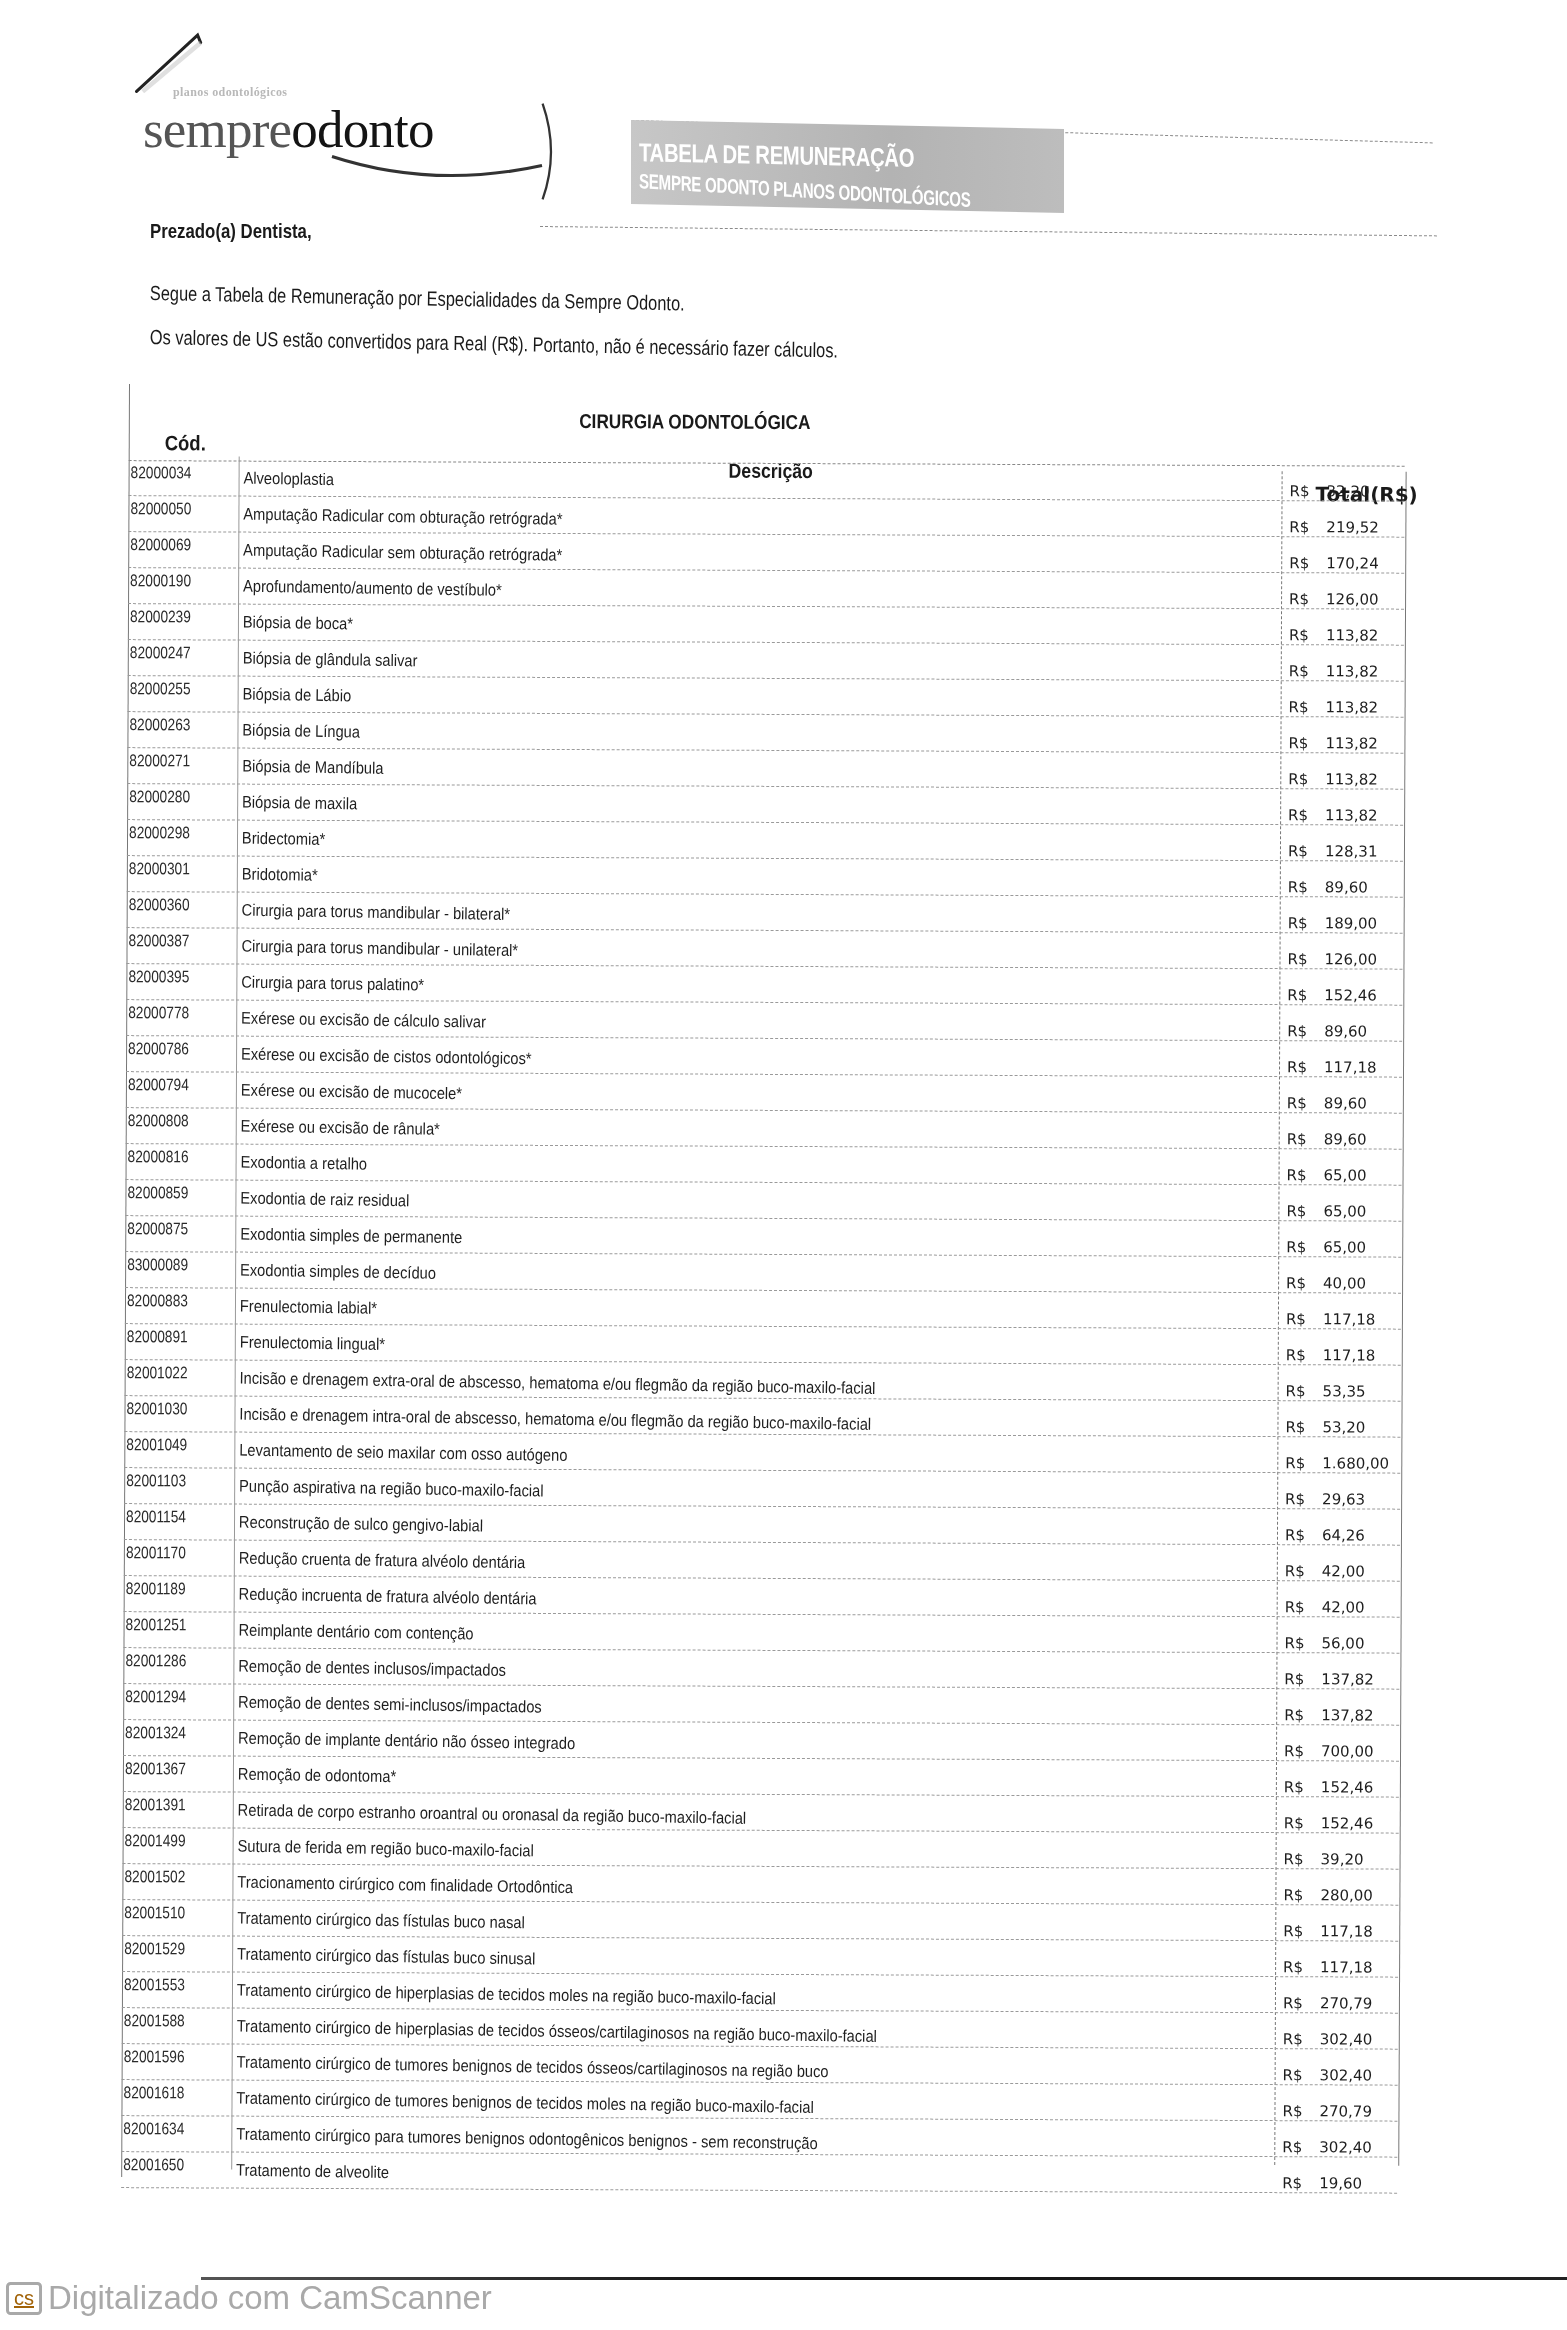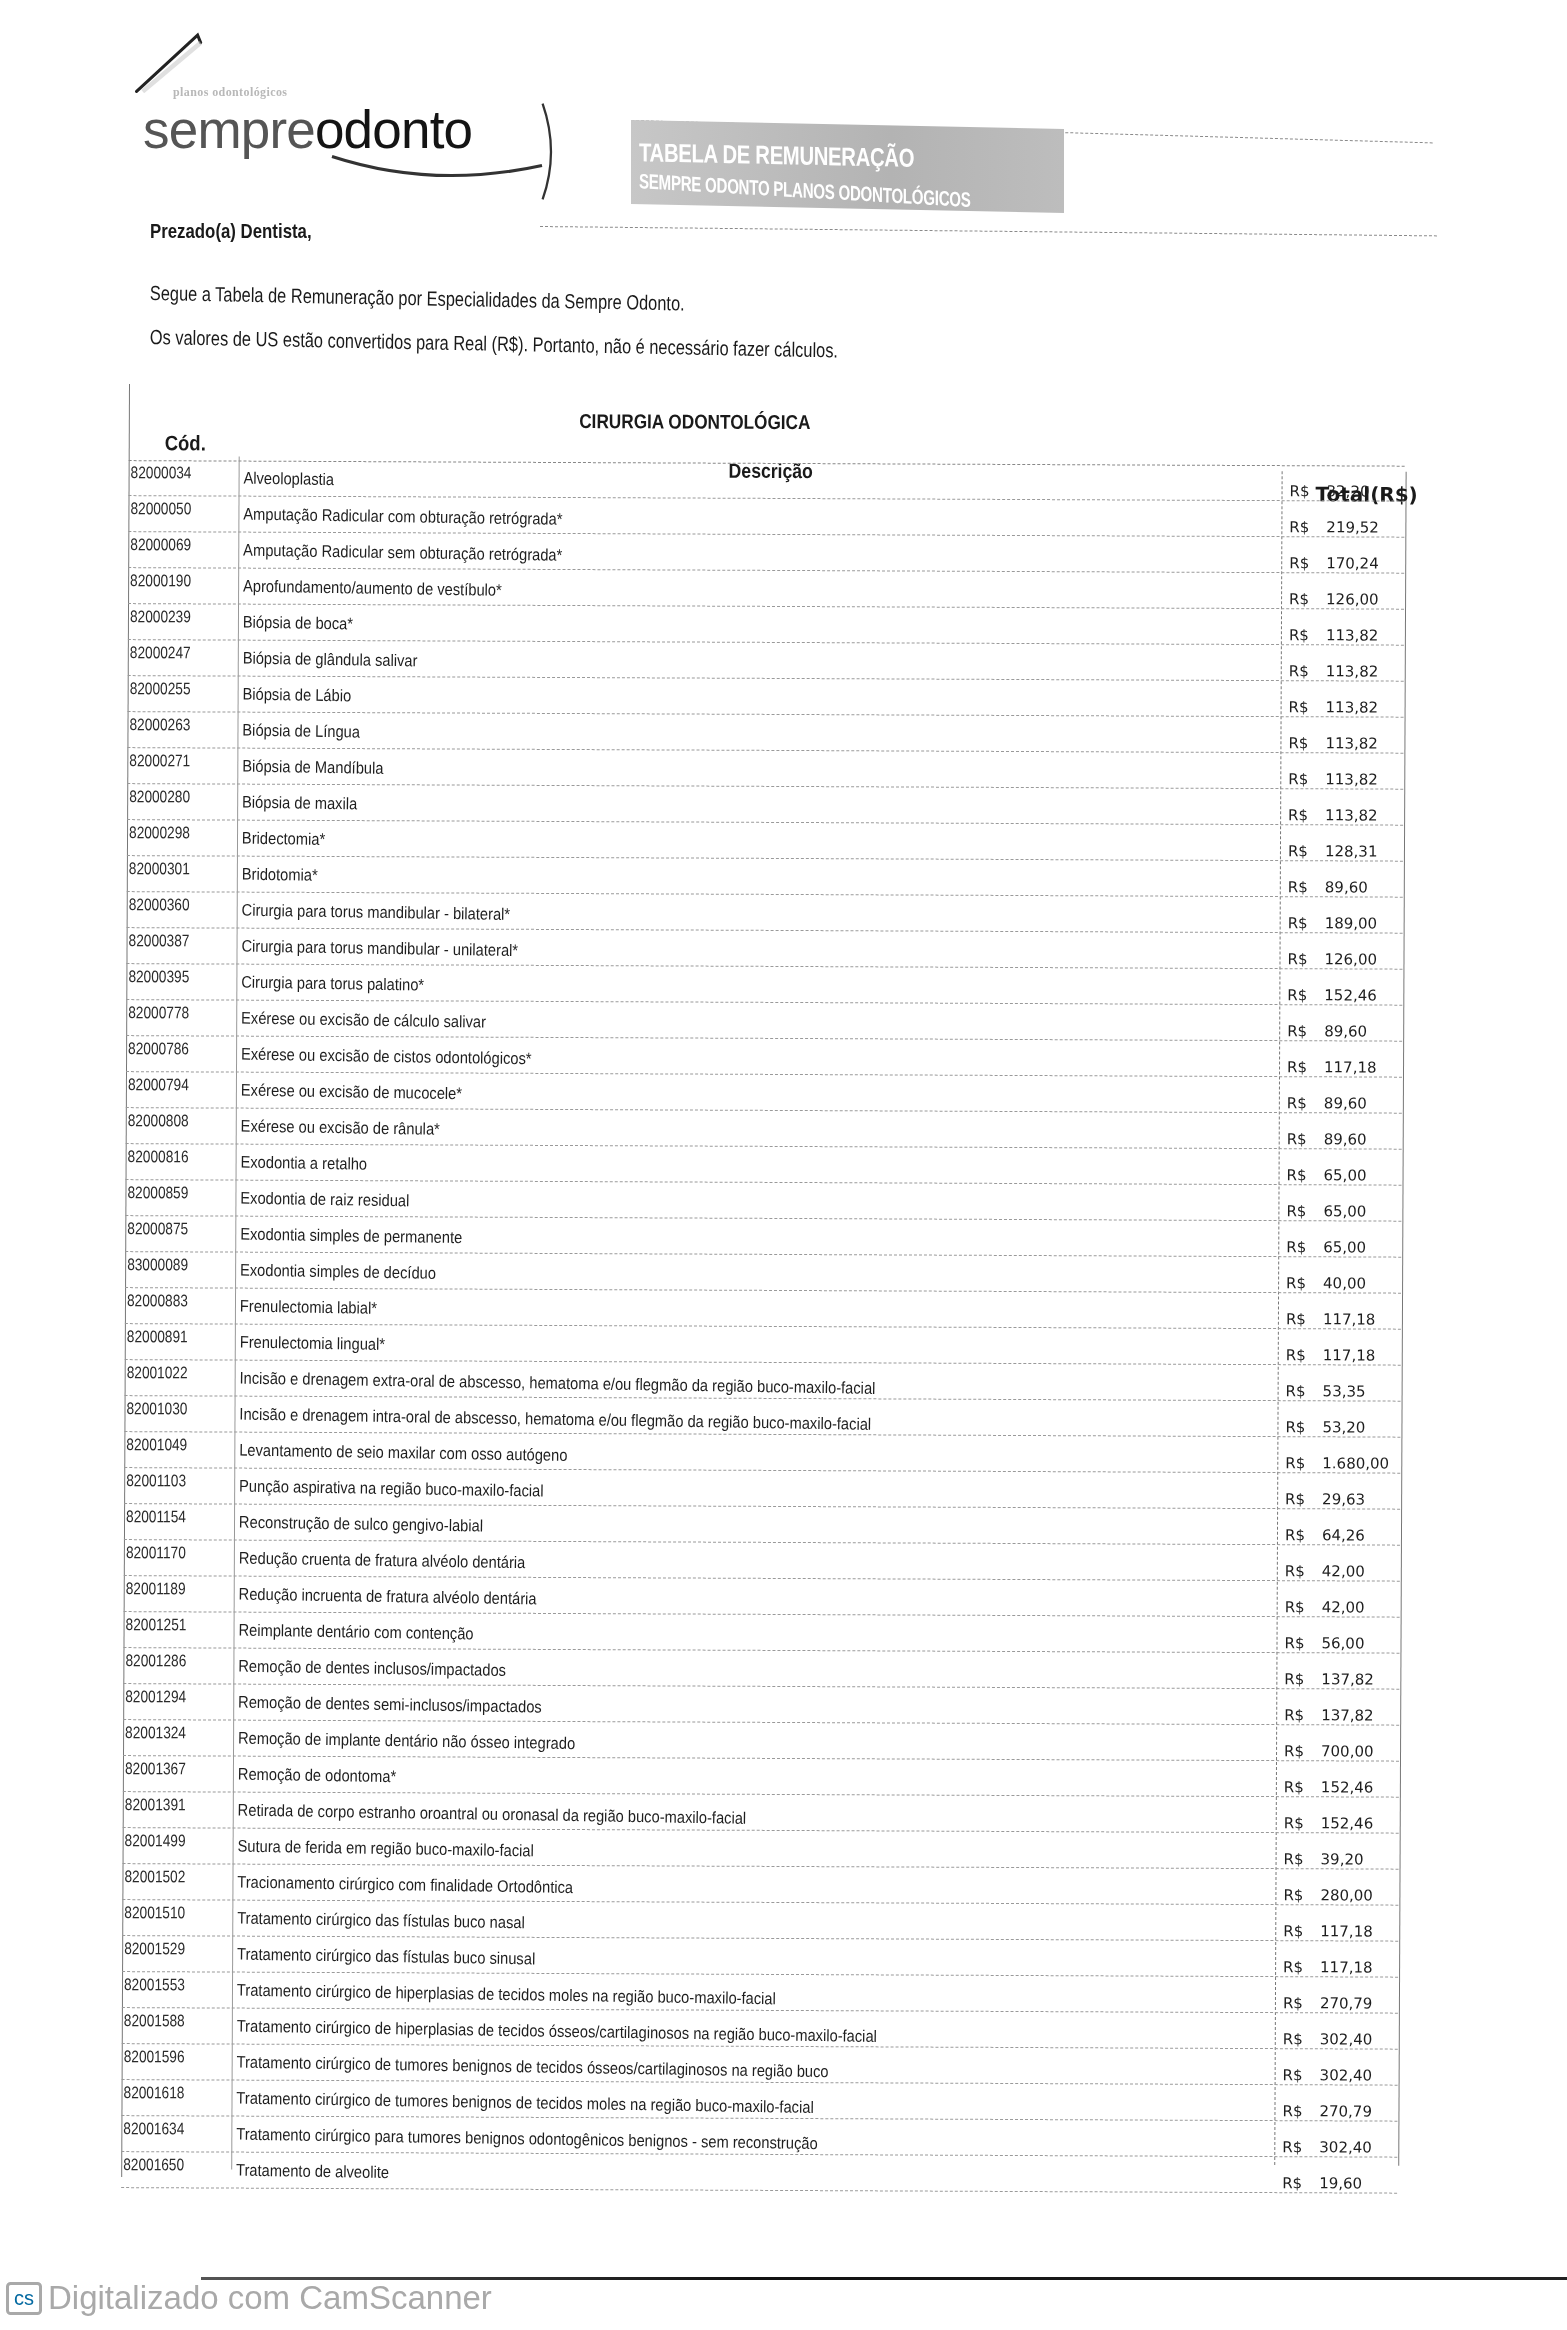--- a/index.html
+++ b/index.html
@@ -11,21 +11,21 @@
 
     
     .logo-mark {
       position: absolute; left: 135px; top: 32px; width: 84px; height: 61px;
     }
     .logo-tagline {
       position: absolute; left: 173px; top: 85px; font-family: "Liberation Serif", serif;
       font-size: 12px; color: #b8b8b8; letter-spacing: 0.4px; font-weight: bold;
     }
     .logo-text {
-      position: absolute; left: 143px; top: 103px; font-family: Liberation Sans, sans-serif;
+      position: absolute; left: 143px; top: 103px; font-family: Liberation Serif, serif;
       font-size: 53px; letter-spacing: -0.8px; line-height: 1;
     }
     .logo-text .sempre { color: #555555; font-weight: 300; }
     .logo-text .odonto { color: #141414; }
     .logo-smile {
       position: absolute; left: 327px; top: 152px; width: 220px; height: 30px;
     }
     .bracket {
       position: absolute; left: 541px; top: 102px; width: 23px; height: 99px;
     }
@@ -123,22 +123,23 @@
     .bottom-rule {
       position: absolute; left: 201px; top: 2277px; width: 1366px; height: 3px;
       background: linear-gradient(90deg, #555 0%, #111 40%, #222 100%);
     }
     .watermark {
       position: absolute; left: 6px; top: 2279px; display: flex; align-items: center; gap: 6px;
       color: #a9a9a9; font-family: "Liberation Sans", sans-serif; font-size: 33px;
     }
     .cs-icon {
       width: 36px; height: 33px; border: 3px solid #a9a9a9; border-radius: 4.6px;
-      display: flex; align-items: center; justify-content: center; font-size: 20px; color: #0369a1;
+      display: flex; align-items: center; justify-content: center; font-size: 20px; color: #a16207;
       box-sizing: border-box;
+      text-decoration: underline;
     }
   </style>
 </head>
 <body>
 
 <div class="page">
 
   <svg class="logo-mark" viewBox="0 0 110 80">
     <path d="M2 78 L82 4 L86 14" stroke="#222" stroke-width="4" fill="none" stroke-linecap="round"></path>
     <path d="M86 14 L10 78" stroke="#ccc" stroke-width="6" fill="none" opacity="0.6"></path>

